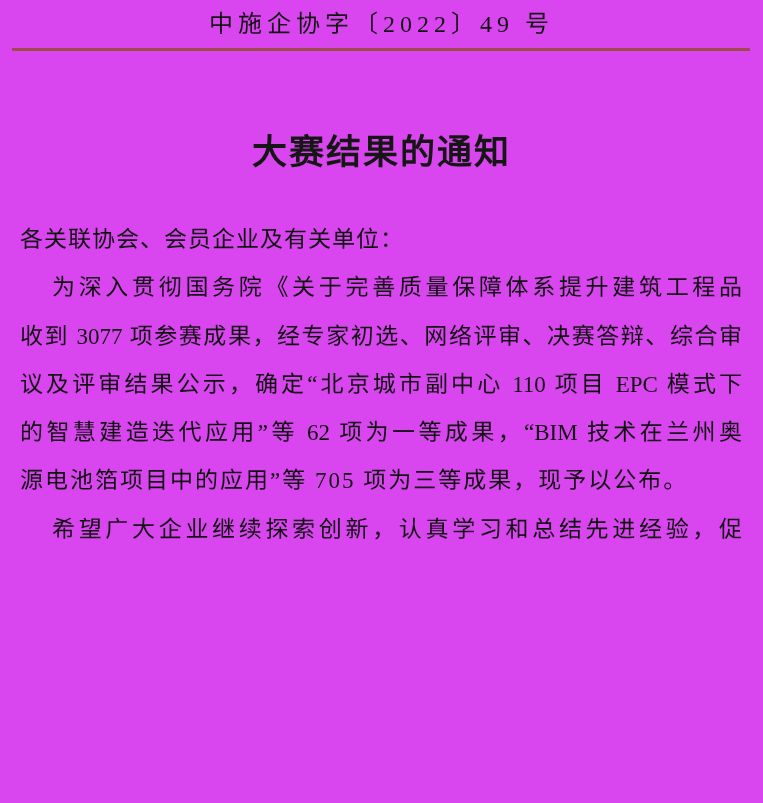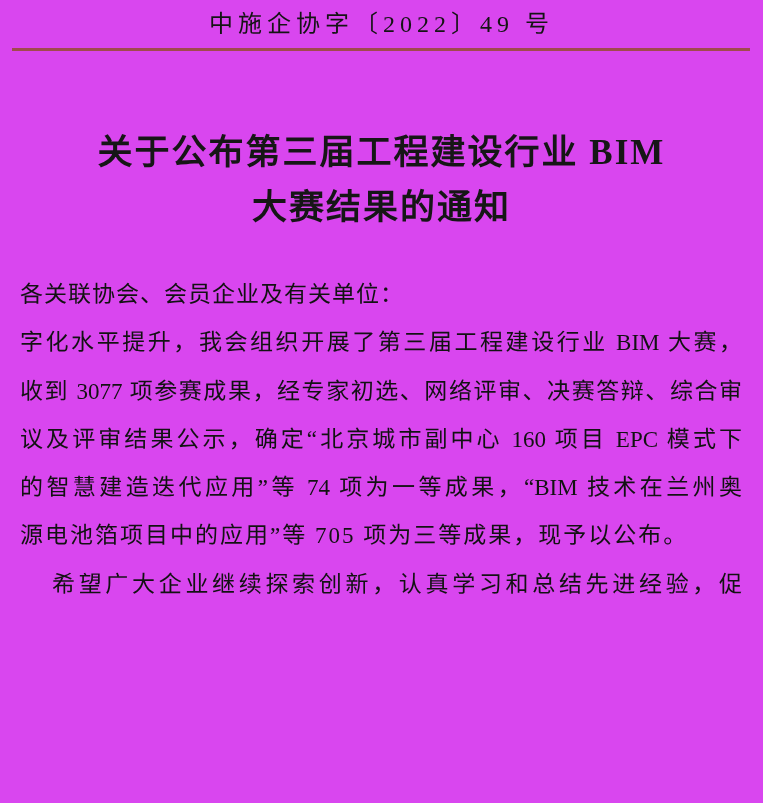--- a/index.html
+++ b/index.html
@@ -67,28 +67,27 @@
 </style>
 </head>
 <body>
 
 <div class="page">
   <div class="doc-number">中施企协字〔2022〕49 号</div>
 
   <div class="divider" style="background: rgb(160, 74, 78);"></div>
 
   <h1 class="title">
-    <span class="title-line">关于公布第三届工程建设行业 BIM</span>
     <span class="title-line">大赛结果的通知</span>
   </h1>
 
   <div class="body-text">
     <div class="salutation">各关联协会、会员企业及有关单位：</div>
     <div id="paragraphs">
-        <div class="line">字化水平提升，我会组织开展了第三届工程建设行业 BIM 大赛，</div>
+        <div class="line indent">为深入贯彻国务院《关于完善质量保障体系提升建筑工程品</div>
         <div class="line">收到 3077 项参赛成果，经专家初选、网络评审、决赛答辩、综合审</div>
-        <div class="line">议及评审结果公示，确定“北京城市副中心 160 项目 EPC 模式下</div>
-        <div class="line">的智慧建造迭代应用”等 74 项为一等成果，“BIM 技术在兰州奥</div>
+        <div class="line">议及评审结果公示，确定“北京城市副中心 110 项目 EPC 模式下</div>
+        <div class="line">的智慧建造迭代应用”等 62 项为一等成果，“BIM 技术在兰州奥</div>
         <div class="line para-end">源电池箔项目中的应用”等 705 项为三等成果，现予以公布。</div>
         <div class="line indent">希望广大企业继续探索创新，认真学习和总结先进经验，促</div>
       </div>
   </div>
 </div>
 
 </body></html>

